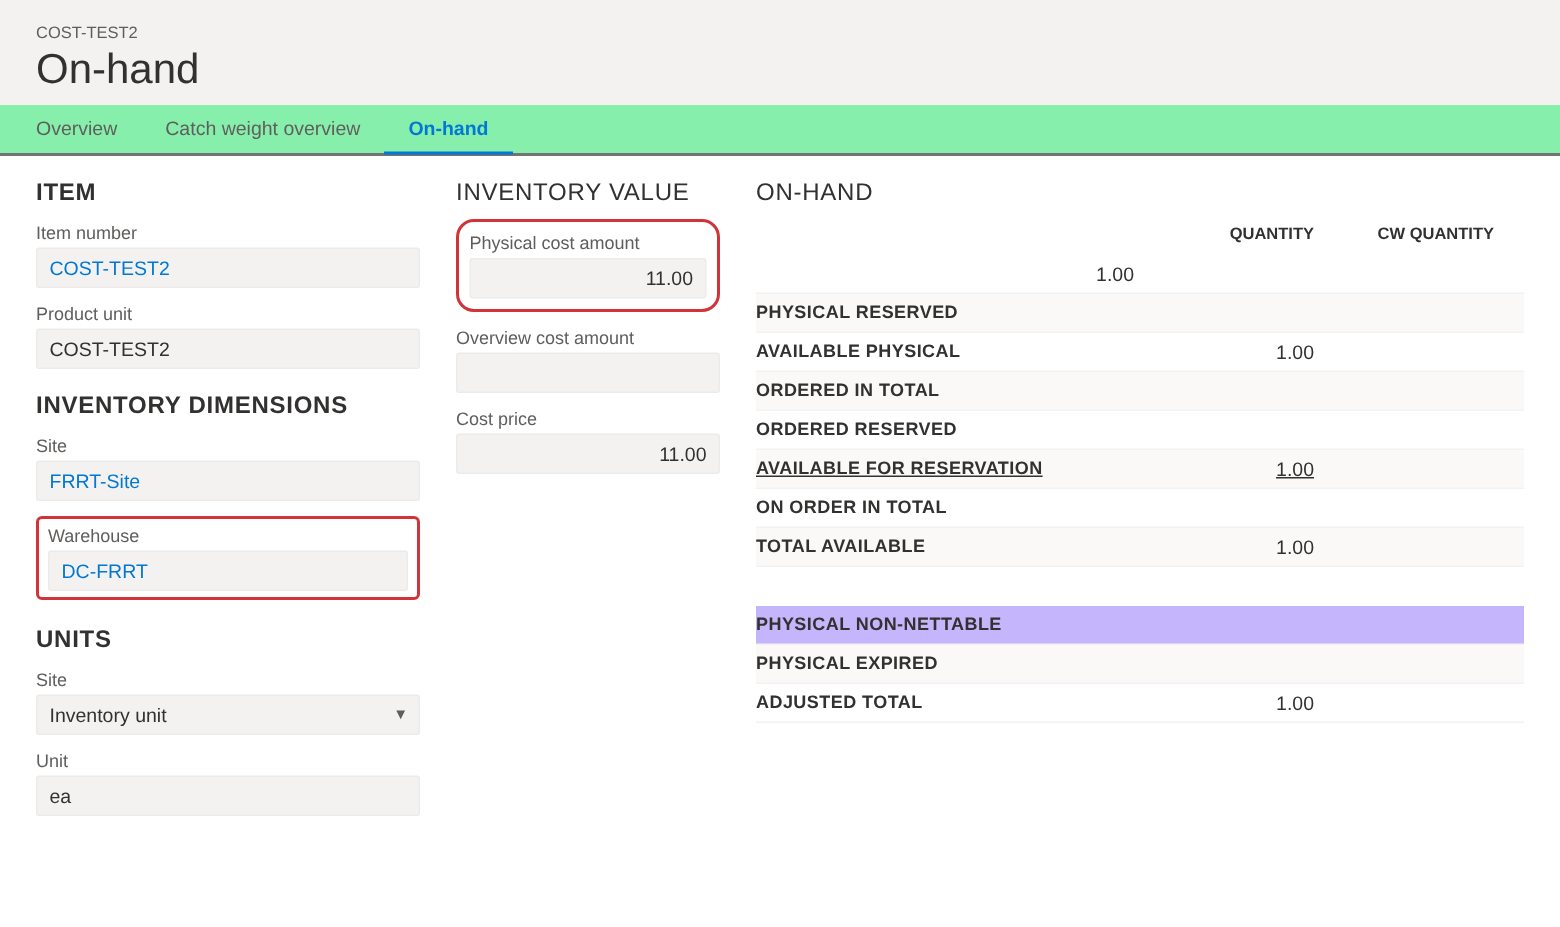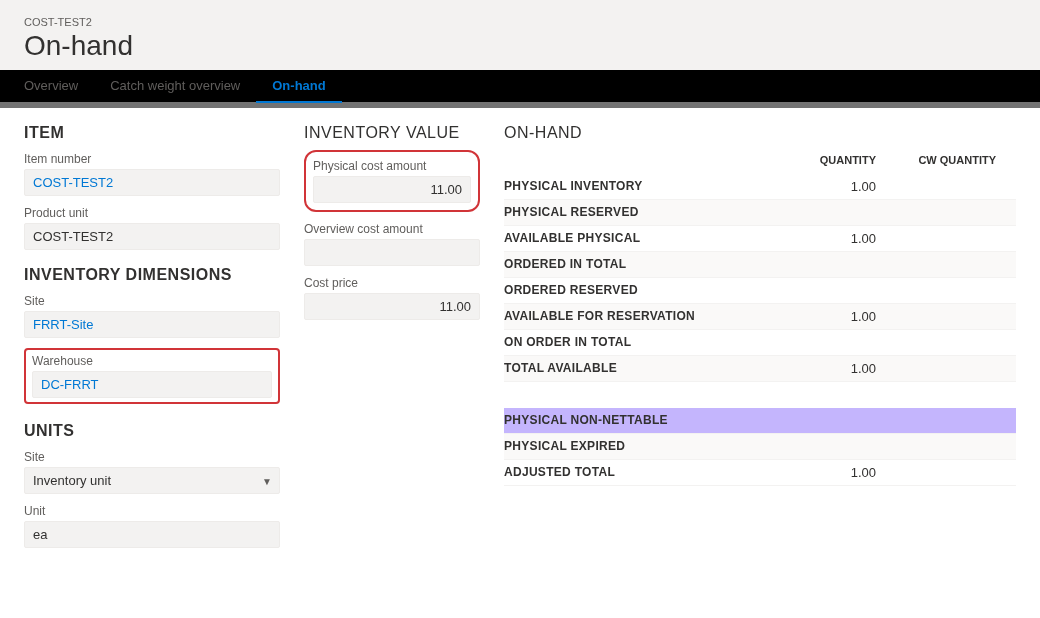--- a/index.html
+++ b/index.html
@@ -19,22 +19,22 @@
       margin-bottom: 2px;
     }
     .page-title {
       font-size: 28px;
       font-weight: 300;
       color: #323130;
       margin-bottom: 8px;
     }
     .tabs-bar {
       display: flex;
-      border-bottom: 6px solid #737373;
-      background: #000000;
+      border-bottom: 2px solid #737373;
+      background: #86efac;
       padding: 0 24px;
     }
     .tab {
       padding: 8px 16px;
       cursor: pointer;
       font-size: 13px;
       color: #605e5c;
       border-bottom: 2px solid transparent;
       margin-bottom: -1px;
     }
@@ -265,21 +265,20 @@
       <div class="top-section-label">ON-HAND</div>
 
       <div class="onhand-header-row">
         <div></div>
         <div class="col-header">QUANTITY</div>
         <div class="col-header">CW QUANTITY</div>
       </div>
 
       <div id="on-hand-rows">
           <div class="onhand-row" style="background: rgb(255, 255, 255);">
-            <div class="row-label">PHYSICAL INVENTORY</div>
             <div class="row-value">1.00</div>
             <div class="row-value empty" style="color: transparent;"></div>
           </div>
           <div class="onhand-row" style="background: rgb(250, 249, 248);">
             <div class="row-label">PHYSICAL RESERVED</div>
             <div class="row-value empty" style="color: transparent;">0.00</div>
             <div class="row-value empty" style="color: transparent;"></div>
           </div>
           <div class="onhand-row" style="background: rgb(255, 255, 255);">
             <div class="row-label">AVAILABLE PHYSICAL</div>
@@ -289,21 +288,21 @@
           <div class="onhand-row" style="background: rgb(250, 249, 248);">
             <div class="row-label">ORDERED IN TOTAL</div>
             <div class="row-value empty" style="color: transparent;">0.00</div>
             <div class="row-value empty" style="color: transparent;"></div>
           </div>
           <div class="onhand-row" style="background: rgb(255, 255, 255);">
             <div class="row-label">ORDERED RESERVED</div>
             <div class="row-value empty" style="color: transparent;">0.00</div>
             <div class="row-value empty" style="color: transparent;"></div>
           </div>
-          <div class="onhand-row" style="background: rgb(250, 249, 248);">
+          <div class="onhand-row" style="background: rgb(250, 249, 248); text-decoration: underline;">
             <div class="row-label">AVAILABLE FOR RESERVATION</div>
             <div class="row-value">1.00</div>
             <div class="row-value empty" style="color: transparent;"></div>
           </div>
           <div class="onhand-row" style="background: rgb(255, 255, 255);">
             <div class="row-label">ON ORDER IN TOTAL</div>
             <div class="row-value empty" style="color: transparent;">0.00</div>
             <div class="row-value empty" style="color: transparent;"></div>
           </div>
           <div class="onhand-row" style="background: rgb(250, 249, 248);">

